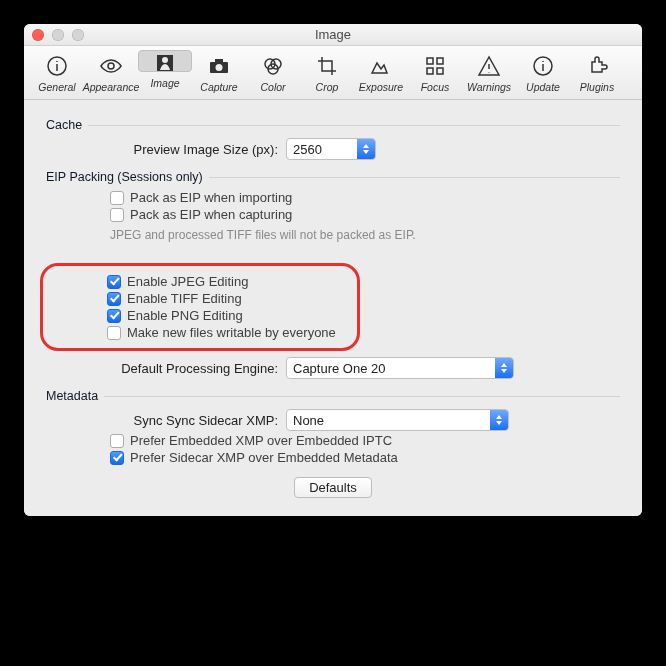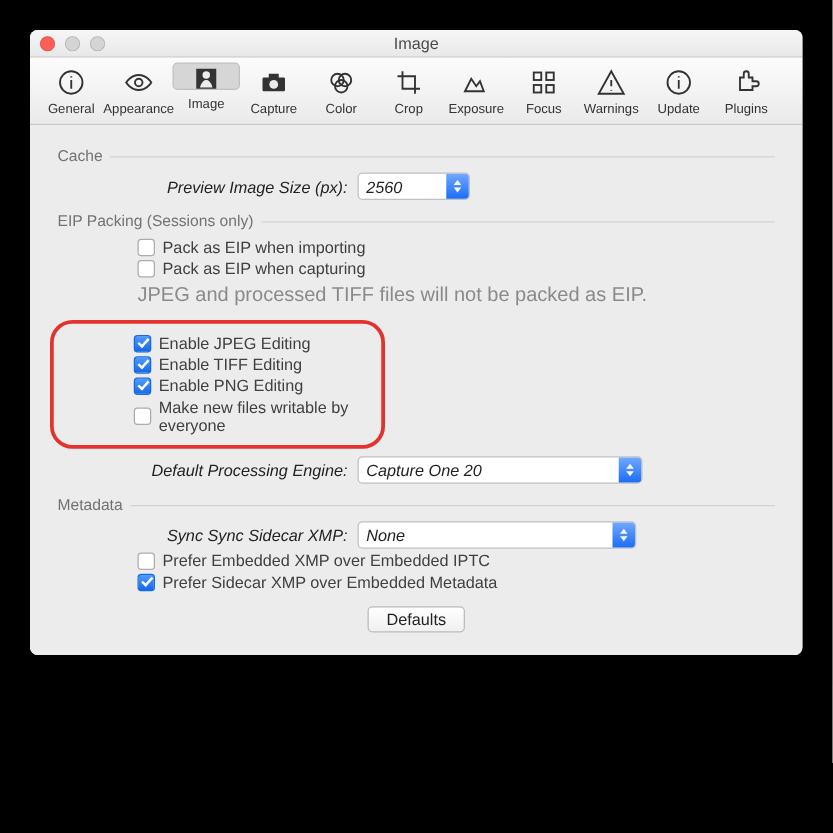--- a/index.html
+++ b/index.html
@@ -3,45 +3,45 @@
 <meta charset="utf-8">
 <style>
   * { box-sizing: border-box; }
   body { margin:0; padding:24px; background:#000; font-family:-apple-system,"Helvetica Neue",Arial,sans-serif; font-size:13px; color:#222; -webkit-font-smoothing:antialiased; }
   .window { width:618px; background:#ececec; border-radius:6px; box-shadow:0 20px 60px rgba(0,0,0,.5),0 0 0 1px rgba(0,0,0,.25); overflow:hidden; }
   .titlebar { height:22px; background:linear-gradient(#f6f6f6,#e8e8e8); border-bottom:1px solid #d0d0d0; position:relative; display:flex; align-items:center; }
   .traffic { position:absolute; left:8px; top:5px; display:flex; gap:8px;}
   .dot{ width:12px; height:12px; border-radius:50%; box-shadow:inset 0 0 0 .5px rgba(0,0,0,.2);}
   .dot.red{background:#ff5f57}.dot.grey{background:#d4d4d4}
   .wtitle{flex:1;text-align:center;font-size:13px;color:#4a4a4a}
-  .toolbar{background:linear-gradient(#fcfcfc,#eaeaea);border-bottom:1px solid #c8c8c8;display:flex;padding:4px 6px 2px 6px;gap:0;}
+  .toolbar{background:linear-gradient(#fcfcfc,#eaeaea);border-bottom:1px solid #c8c8c8;display:flex;padding:4px 6px 2px 6px;gap:0;font-style:italic;}
   .tbitem{width:54px;display:flex;flex-direction:column;align-items:center;padding:3px 0 4px 0;border-radius:4px;}
   .tbitem.sel{background:#d6d6d6;}
   .tbicon{height:26px;display:flex;align-items:center;justify-content:center;color:#333}
   .tbicon svg{width:24px;height:24px;stroke:#333;stroke-width:1.5;fill:none}
   .tblabel{font-size:10.5px;color:#333;margin-top:2px}
   .content{padding:12px 22px 18px 22px;background:#ececec;}
   .group{margin:6px 0 10px 0;}
   .ghead{display:flex;align-items:center;margin:4px 0 6px 0;}
-  .ghead .gt{color:#737373;font-size:12.5px;white-space:nowrap;padding-right:6px}
+  .ghead .gt{color:#0f172a;font-size:12.5px;white-space:nowrap;padding-right:6px}
   .ghead .line{flex:1;height:1px;background:#d2d2d2;}
-  .row{display:flex;align-items:center;margin:2px 0;font-style:italic;}
+  .row{display:flex;align-items:center;margin:2px 0;}
   .row .lab{width:240px;text-align:right;padding-right:8px;font-size:13px;color:#222}
   .sel{height:22px;background:#fff;border:1px solid #c0c0c0;border-radius:4px;font-size:13px;padding:0 6px;position:relative;display:flex;align-items:center;min-width:0}
   .sel .cap{position:absolute;right:0;top:0;width:18px;height:100%;background:linear-gradient(#6fa8ff,#1c6ef5);border-top-right-radius:3px;border-bottom-right-radius:3px;display:flex;flex-direction:column;align-items:center;justify-content:center}
   .sel .cap::before,.sel .cap::after{content:"";width:0;height:0;border-left:3.5px solid transparent;border-right:3.5px solid transparent}
   .sel .cap::before{border-bottom:4px solid #fff;margin-bottom:2px}
   .sel .cap::after{border-top:4px solid #fff}
   .ck{display:flex;align-items:center;margin:2px 0;padding-left:64px}
   .ck .box{width:14px;height:14px;border:1px solid #acacac;border-radius:3px;background:#fff;margin-right:6px;display:flex;align-items:center;justify-content:center;flex-shrink:0}
   .ck.on .box{background:linear-gradient(#4f9bff,#1569e6);border-color:#1569e6}
   .ck.on .box::after{content:"";width:3px;height:7px;border:solid #fff;border-width:0 2px 2px 0;transform:rotate(42deg) translate(-.5px,-1px)}
   .ck .txt{font-size:13px;color:#404040}
-  .note{padding-left:64px;font-size:16px;color:#8a8a8a;margin:6px 0 10px 0}
-  .editing-box{border:3.5px solid #e2332f;border-radius:18px;padding:6px 6px 6px 0;width:268px;margin-left:-6px}
+  .note{padding-left:64px;font-size:12px;color:#8a8a8a;margin:6px 0 21px 0}
+  .editing-box{border:3.5px solid #e2332f;border-radius:18px;padding:6px 6px 6px 0;width:320px;margin-left:-6px}
   .footer{display:flex;justify-content:center;padding:2px 0 0 0}
   .btn{height:21px;padding:0 14px;background:linear-gradient(#fff,#f0f0f0);border:1px solid #bcbcbc;border-radius:4px;font-size:13px;display:flex;align-items:center;box-shadow:0 1px 0 rgba(255,255,255,.6) inset}
 </style>
 </head>
 <body>
 
 <div class="window">
 
   <div class="titlebar">
     <div class="traffic">

